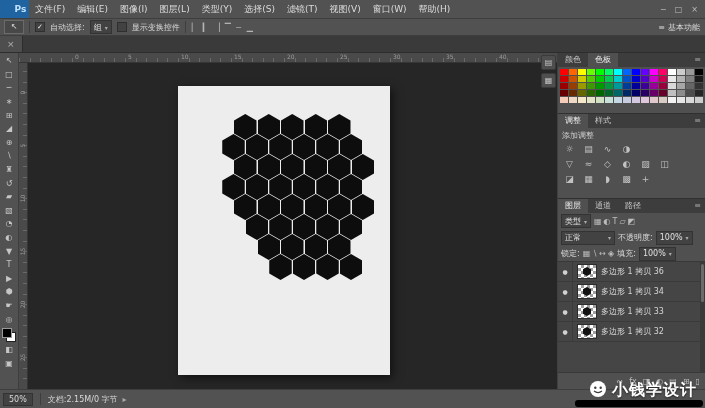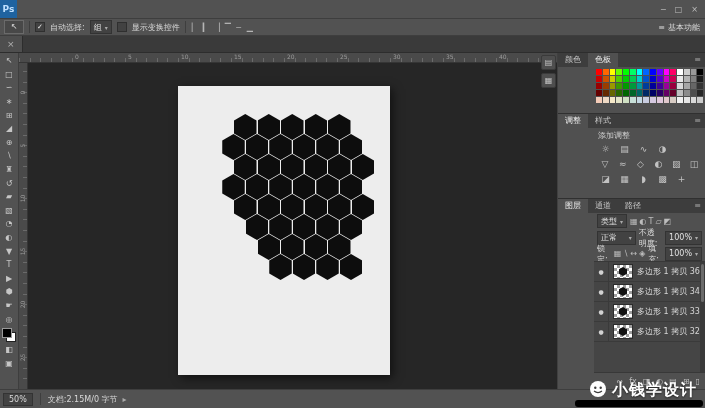--- a/index.html
+++ b/index.html
@@ -2,21 +2,21 @@
 <html><head>
 <meta charset="utf-8">
 <style>
   html,body{margin:0;padding:0;background:#777;}
   #root{position:relative;width:705px;height:408px;background:#525252;overflow:hidden;
         font-family:"DejaVu Sans","Liberation Sans",sans-serif;font-size:9px;color:#d6d6d6;}
   
   .menu-bar{position:absolute;top:0;left:0;right:0;height:18px;background:#525252;
             border-bottom:1px solid #3e3e3e;display:flex;align-items:center;z-index:6;}
   .ps-logo{width:17px;height:18px;background:#1f63a0;color:#bfe0ff;font-weight:bold;font-size:9px;
-           display:flex;align-items:center;justify-content:center;}
+           display:flex;align-items:center;justify-content:center;padding-left:12px;}
   .menu-item{padding:0 6px;font-size:9px;color:#dcdcdc;line-height:18px;}
   .win-controls{margin-left:auto;display:flex;gap:9px;padding-right:7px;color:#bdbdbd;font-size:8px;}
   
   .options-bar{position:absolute;top:19px;height:16px;left:0;right:0;background:#525252;
                border-bottom:1px solid #3e3e3e;display:flex;align-items:center;gap:5px;
                padding-left:4px;font-size:8px;z-index:6;}
   .tool-preset{width:18px;height:12px;border:1px solid #6a6a6a;background:#484848;color:#ddd;
                text-align:center;line-height:11px;font-size:8px;}
   .vsep{width:1px;height:12px;background:#3e3e3e;}
   .checkbox{width:8px;height:8px;background:#424242;border:1px solid #2f2f2f;display:inline-flex;
@@ -63,21 +63,21 @@
              gap:3px;align-items:center;z-index:3;}
   .mini-icon{width:13px;height:13px;background:#4e4e4e;border:1px solid #3a3a3a;border-radius:2px;
              color:#c9c9c9;font-size:8px;display:flex;align-items:center;justify-content:center;}
   .dock{position:absolute;top:53px;right:0;width:147px;bottom:18px;background:#3d3d3d;
         border-left:1px solid #404040;display:flex;flex-direction:column;z-index:3;}
   .panel{border-bottom:1px solid #303030;display:flex;flex-direction:column;min-height:0;}
   .ptabs{height:14px;background:#3d3d3d;display:flex;font-size:8px;color:#c7c7c7;flex:0 0 14px;}
   .ptab{padding:0 7px;line-height:14px;}
   .ptab.active{background:#505050;color:#ececec;}
   .pmenu{margin-left:auto;padding-right:4px;color:#aaa;font-size:8px;line-height:14px;}
-  .pbody{background:#505050;flex:1;position:relative;display:flex;flex-direction:column;min-height:0;padding-left:36px;}
+  .pbody{background:#505050;flex:1;position:relative;display:flex;flex-direction:column;min-height:0;}
   .panel-color{flex:0 0 60px;}
   .swatch-grid{display:grid;grid-template-columns:repeat(16,1fr);gap:1px;padding:2px;}
   .swatch{height:6px;}
   .panel-adjust{flex:0 0 84px;}
   .add-label{font-size:8px;color:#cfcfcf;padding:2px 4px 1px;}
   .adj-row{display:flex;gap:2px;padding:0 3px 2px;}
   .adj-icon{width:17px;height:13px;display:flex;align-items:center;justify-content:center;
             color:#c2c2c2;font-size:9px;}
   .panel-layers{flex:1;}
   .lrow{display:flex;align-items:center;gap:3px;padding:0 3px;font-size:8px;color:#d8d8d8;flex:0 0 auto;}
@@ -116,20 +116,32 @@
   .wm-text{color:#fff;font-weight:bold;font-size:16px;text-shadow:0 1px 2px rgba(0,0,0,.6);
            letter-spacing:1px;}
 </style>
 </head>
 <body>
 
 <div id="root">
 
   <div class="menu-bar">
     <div class="ps-logo">Ps</div>
+    <div style="display:flex">
+        <span class="menu-item">文件(F)</span>
+        <span class="menu-item">编辑(E)</span>
+        <span class="menu-item">图像(I)</span>
+        <span class="menu-item">图层(L)</span>
+        <span class="menu-item">类型(Y)</span>
+        <span class="menu-item">选择(S)</span>
+        <span class="menu-item">滤镜(T)</span>
+        <span class="menu-item">视图(V)</span>
+        <span class="menu-item">窗口(W)</span>
+        <span class="menu-item">帮助(H)</span>
+      </div>
     <div class="win-controls">
         <span>─</span>
         <span>□</span>
         <span>×</span>
       </div>
   </div>
 
   <div class="options-bar">
     <div class="tool-preset">↖</div>
     <div class="vsep"></div>

